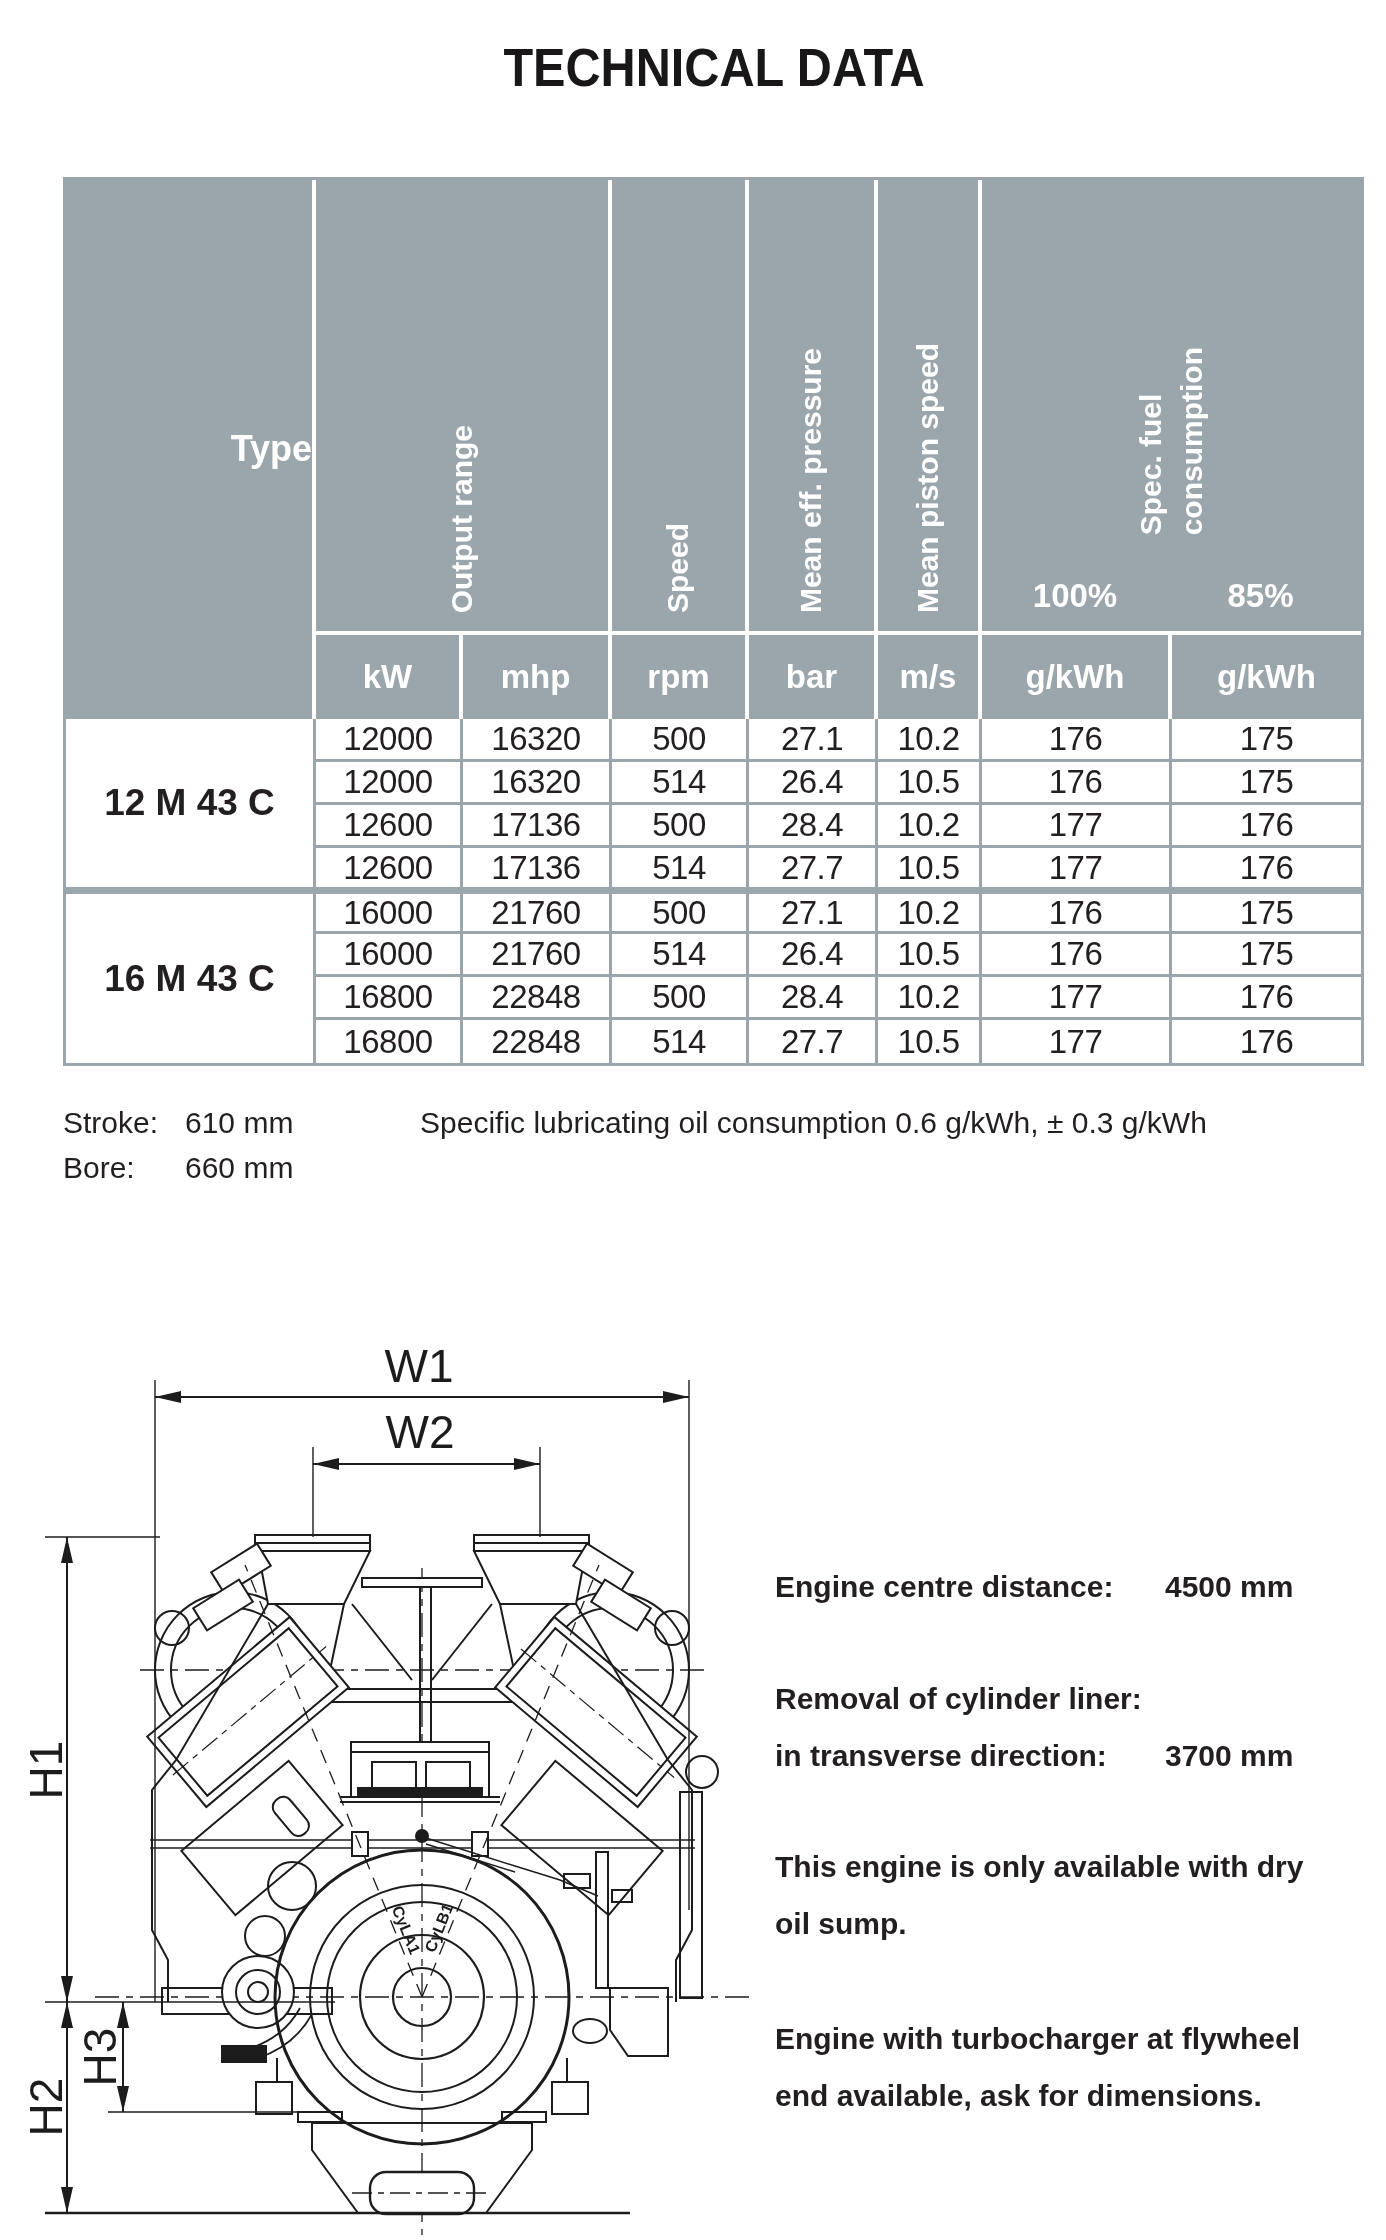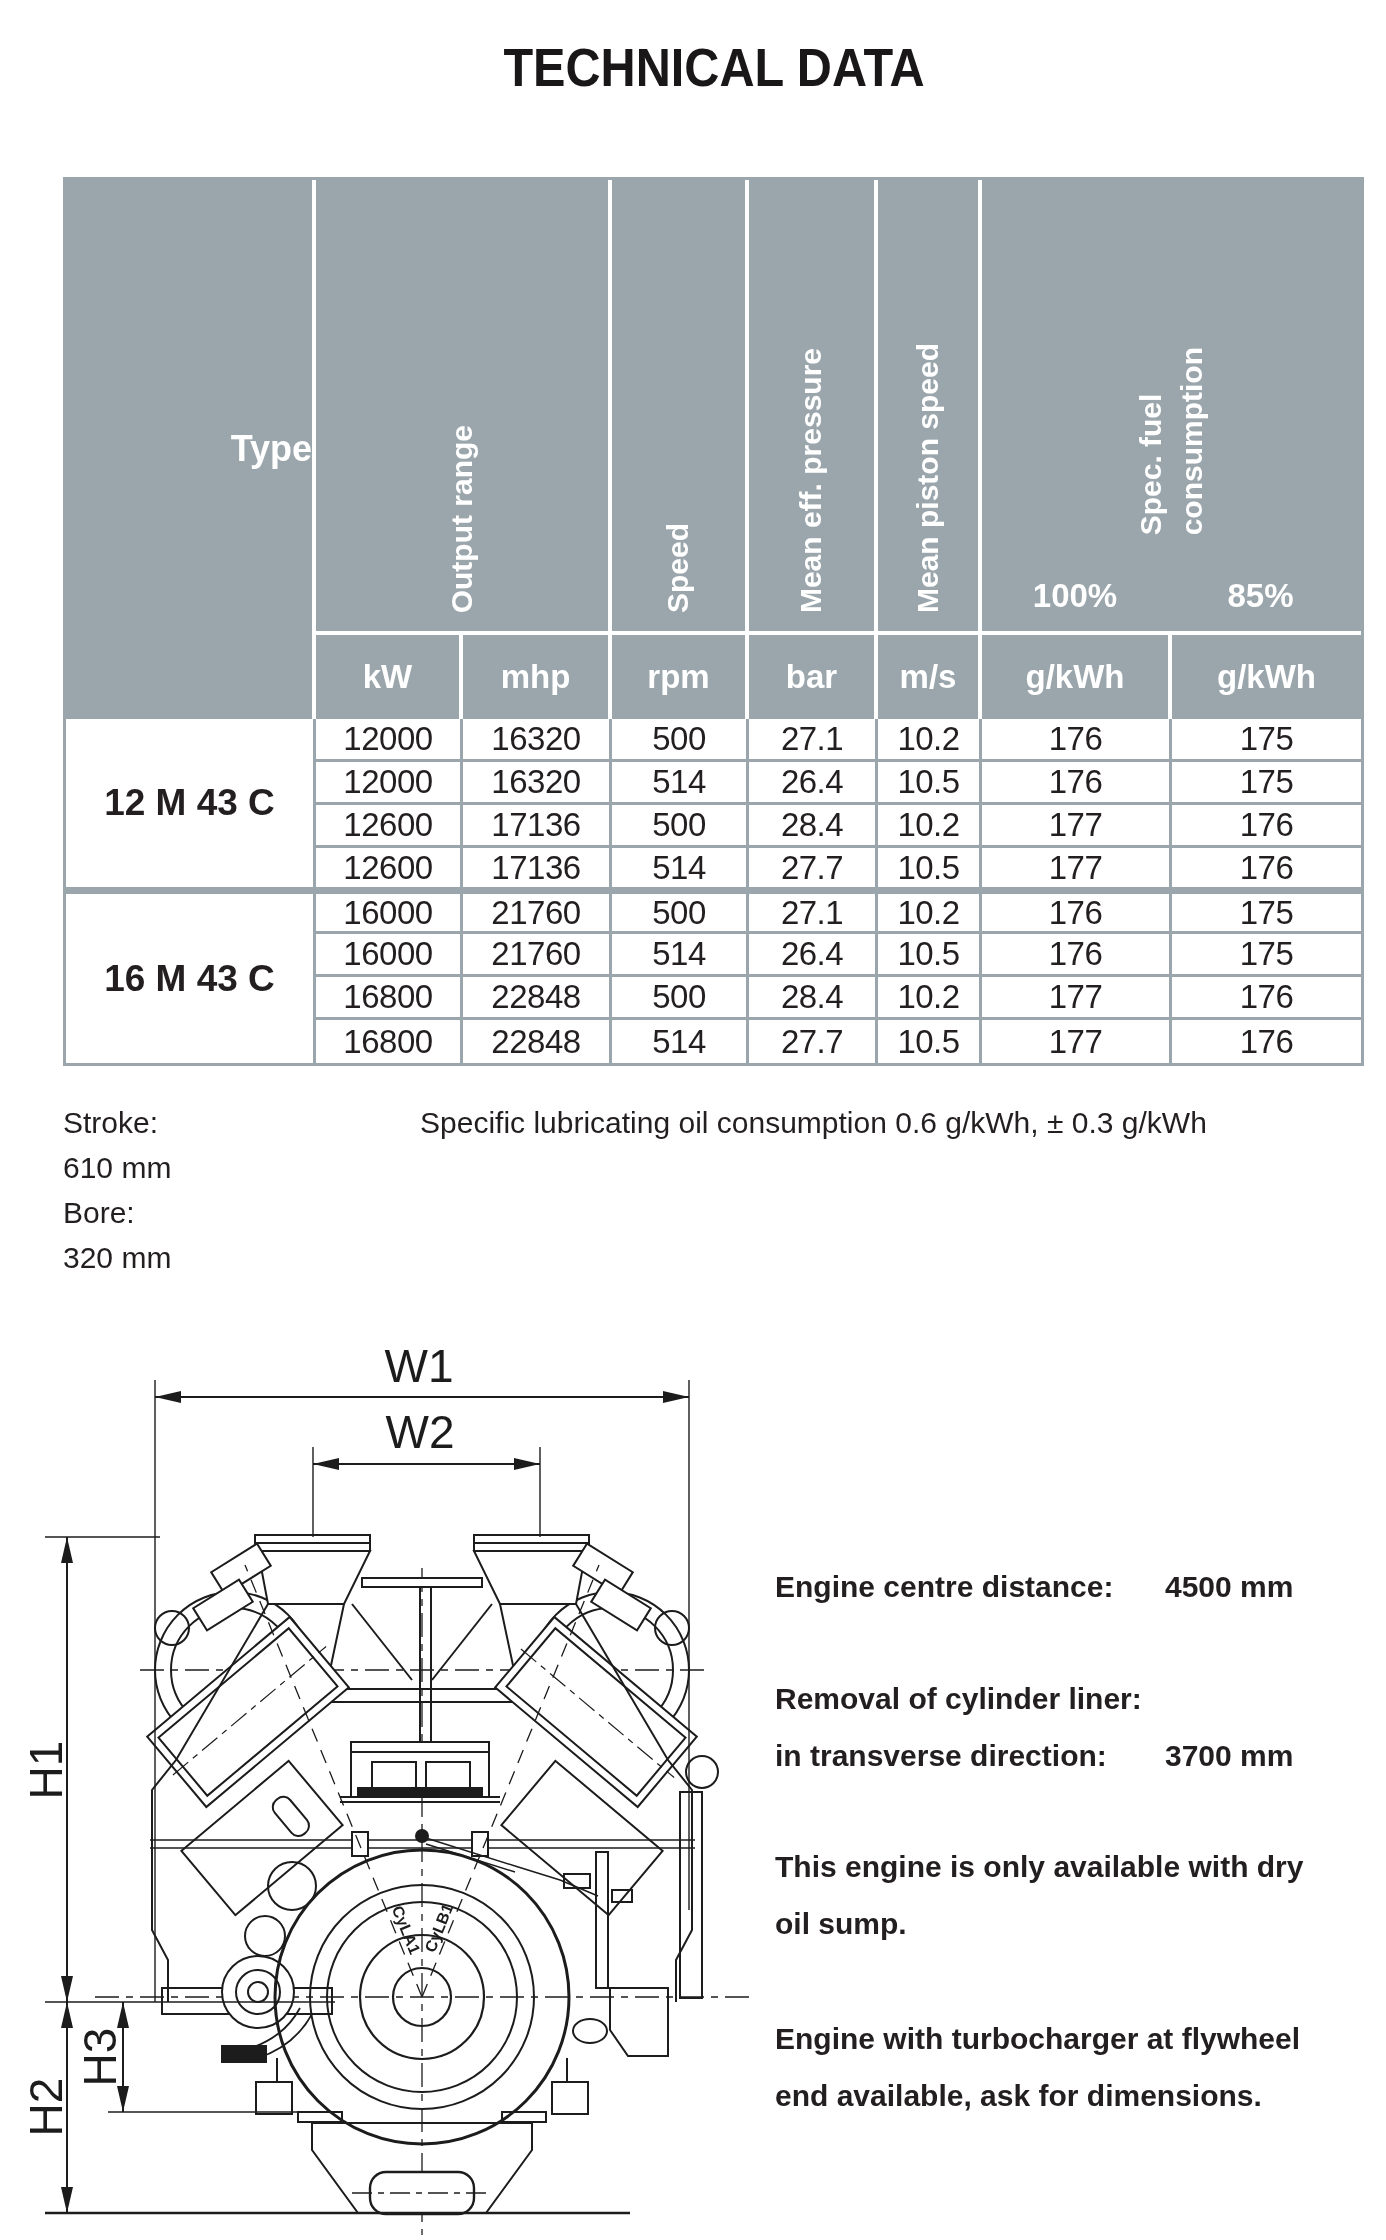--- a/index.html
+++ b/index.html
@@ -54,21 +54,21 @@
   .dc.bt{border-top:3px solid var(--grid-line);}
   .dc.lr{border-bottom:none;}
   .tc{
     background:#fff;display:flex;align-items:center;justify-content:center;
     font-size:37px;font-weight:bold;border-right:3px solid var(--grid-line);
   }
   .tc.g1{border-bottom:4px solid var(--grid-line);}
   .tc.g2{border-top:3px solid var(--grid-line);}
   
   .specs{position:absolute;left:63px;top:1100px;font-size:30px;line-height:45px;}
-  .specs .row{display:flex;flex-direction:column;}
+  .specs .row{display:flex;}
   .specs .lab{width:122px;}
   .oilnotes{position:absolute;left:420px;top:1100px;font-size:30px;line-height:45px;white-space:nowrap;}
   
   .drawing{position:absolute;left:0;top:1330px;}
   
   .rnotes{position:absolute;left:775px;top:1558px;width:575px;font-size:30px;line-height:57px;}
   .rnotes p{margin:0;position:relative;font-weight:bold;}
   .rnotes .p1{position:absolute;top:0;left:0;width:100%;}
   .rnotes .p2{position:absolute;top:112px;left:0;width:100%;}
   .rnotes .p3{position:absolute;top:280px;left:0;width:100%;}
@@ -183,21 +183,21 @@
   <div class="dc lr lc" style="grid-area:10/8/11/9">176</div>
 </div>
 
 <div class="specs">
   <div class="row">
     <span class="lab">Stroke:</span>
     <span>610 mm</span>
   </div>
   <div class="row">
     <span class="lab">Bore:</span>
-    <span>320 mm</span>
+    <span>660 mm</span>
   </div>
 </div>
 
 <div class="oilnotes">
   <div>Specific lubricating oil consumption 0.6 g/kWh, ± 0.3 g/kWh</div>
 </div>
 
 <svg class="drawing" width="780" height="910" viewBox="0 1330 780 910" font-family="Liberation Sans, sans-serif" fill="none" stroke="#1c1c1c">
 
   <g stroke-width="2">

